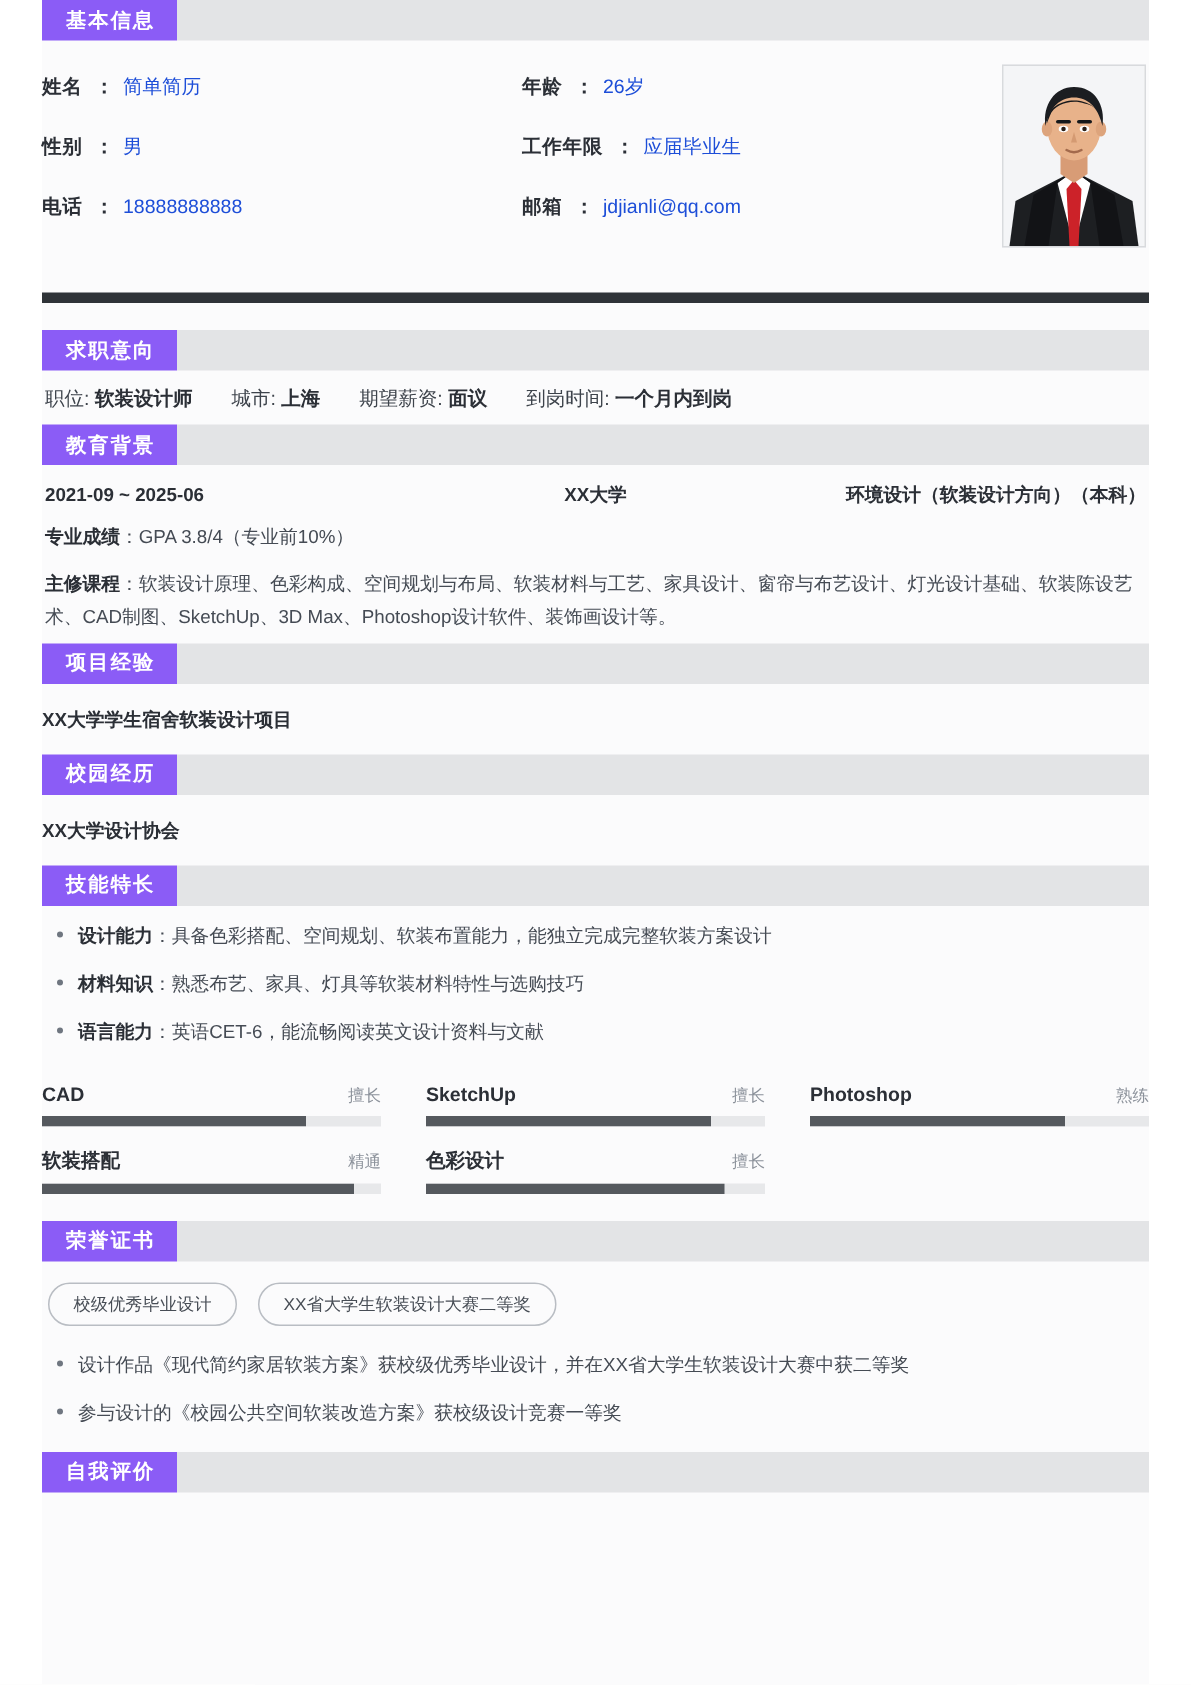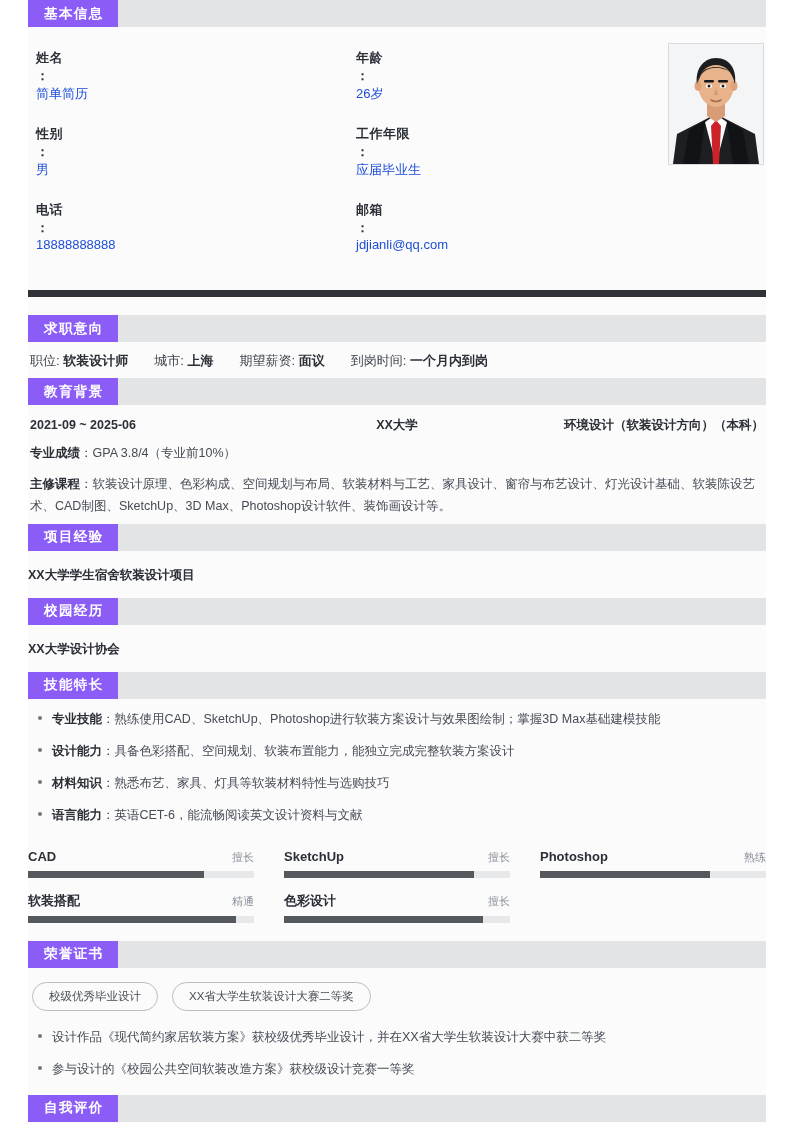--- a/index.html
+++ b/index.html
@@ -97,21 +97,20 @@
   }
   .basic-col {
     width: 300px;
   }
   .basic-col.right { margin-left: 20px; }
   .basic-row {
     display: flex;
     align-items: baseline;
     margin-bottom: 22px;
     font-size: 13px;
-    flex-direction: column;
   }
   .basic-row .k {
     font-weight: bold;
     color: #2b2f36;
     letter-spacing: 0.5px;
   }
   .basic-row .colon {
     margin: 0 6px 0 8px;
     font-weight: bold;
     color: #2b2f36;
@@ -402,23 +401,20 @@
       <div class="bar"></div>
     </div>
     <div class="center-title">XX大学设计协会</div>
 
     <div class="sec-head">
       <div class="tag">技能特长</div>
       <div class="bar"></div>
     </div>
     <ul class="bullets">
       <li>
-        <b>专业技能</b><span>：</span><span>熟练使用CAD、SketchUp、Photoshop进行软装方案设计与效果图绘制；掌握3D Max基础建模技能</span>
-      </li>
-      <li>
         <b>设计能力</b><span>：</span><span>具备色彩搭配、空间规划、软装布置能力，能独立完成完整软装方案设计</span>
       </li>
       <li>
         <b>材料知识</b><span>：</span><span>熟悉布艺、家具、灯具等软装材料特性与选购技巧</span>
       </li>
       <li>
         <b>语言能力</b><span>：</span><span>英语CET-6，能流畅阅读英文设计资料与文献</span>
       </li>
     </ul>
 

